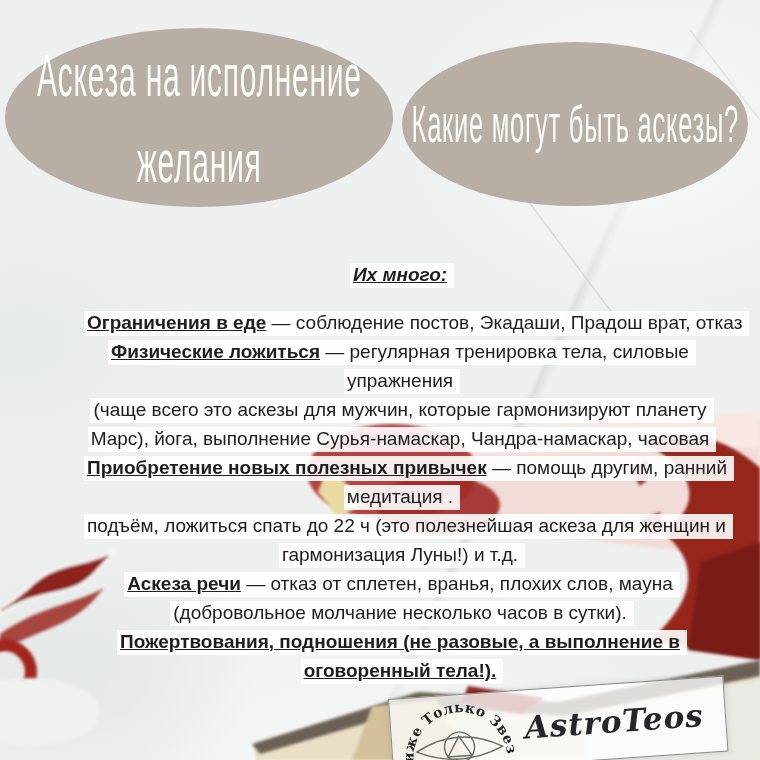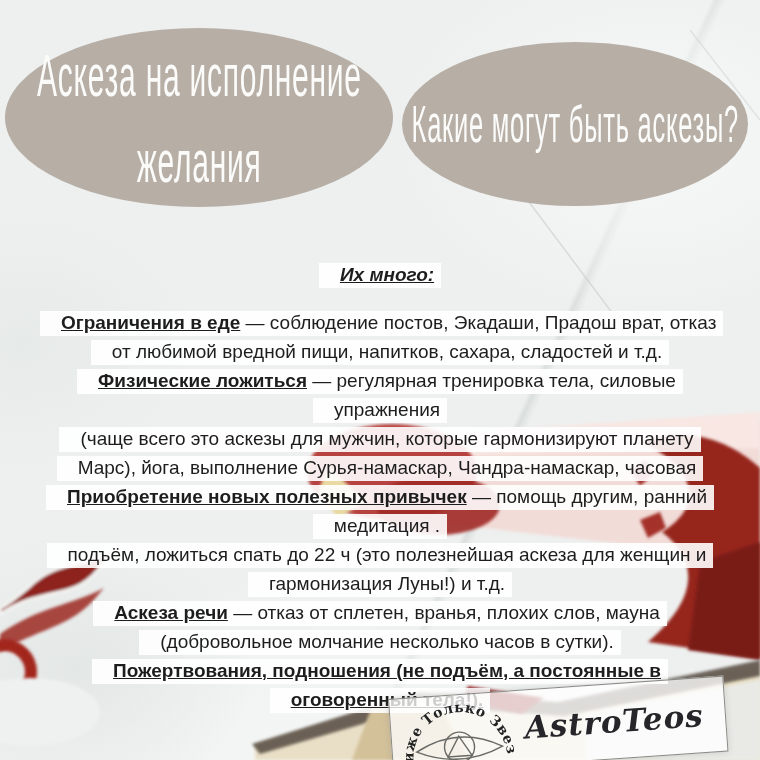--- a/index.html
+++ b/index.html
@@ -33,21 +33,21 @@
   
   .content{
     position:absolute;z-index:4;left:40px;right:40px;top:262px;
     text-align:center;color:var(--body-text,#1d1d1d);
   }
   .heading{height:27px;margin-bottom:22px;font-size:21px;}
   .heading .strip{font-weight:700;font-style:italic;text-decoration:underline;}
   .line{height:29px;}
   .strip{
     display:inline-block;background:var(--highlight,rgba(255,255,255,0.9));
-    padding:1px 7px 2px 21px;font-size:19px;line-height:22px;white-space:nowrap;
+    padding:1px 7px 2px 3px;font-size:19px;line-height:22px;white-space:nowrap;margin-left:44px;
   }
   .b{font-weight:700;}
   .u{text-decoration:underline;}
   
   .logo-box{
     position:absolute;z-index:5;left:388px;top:699px;width:334px;height:74px;
     background:rgba(255,255,255,0.78);border:1px solid #8a8a86;
     transform:rotate(-4deg);transform-origin:left top;
     display:flex;align-items:center;
     box-shadow:0 0 6px rgba(120,120,120,0.25);
@@ -107,32 +107,31 @@
   <div class="oval oval-right">
     <span class="title-line">Какие могут быть аскезы?</span>
   </div>
 
   <div class="content">
     <div class="heading">
       <span class="strip">Их много:</span>
     </div>
     <div id="lines">
         <div class="line"><span class="strip"><span class="b u">Ограничения в еде</span><span> — соблюдение постов, Экадаши, Прадош врат, отказ</span></span></div>
-        <div class="line"><span class="strip"><span>от любимой вредной пищи, напитков, сахара, сладостей и т.д.</span></span></div>
         <div class="line"><span class="strip"><span class="b u">Физические ложиться</span><span> — регулярная тренировка тела, силовые</span></span></div>
         <div class="line"><span class="strip"><span>упражнения</span></span></div>
         <div class="line"><span class="strip"><span>(чаще всего это аскезы для мужчин, которые гармонизируют планету</span></span></div>
         <div class="line"><span class="strip"><span>Марс), йога, выполнение Сурья-намаскар, Чандра-намаскар, часовая</span></span></div>
         <div class="line"><span class="strip"><span class="b u">Приобретение новых полезных привычек</span><span> — помощь другим, ранний</span></span></div>
         <div class="line"><span class="strip"><span>медитация .</span></span></div>
         <div class="line"><span class="strip"><span>подъём, ложиться спать до 22 ч (это полезнейшая аскеза для женщин и</span></span></div>
         <div class="line"><span class="strip"><span>гармонизация Луны!) и т.д.</span></span></div>
         <div class="line"><span class="strip"><span class="b u">Аскеза речи</span><span> — отказ от сплетен, вранья, плохих слов, мауна</span></span></div>
         <div class="line"><span class="strip"><span>(добровольное молчание несколько часов в сутки).</span></span></div>
-        <div class="line"><span class="strip"><span class="b u">Пожертвования, подношения (не подъём, а постоянные в</span></span></div>
+        <div class="line"><span class="strip"><span class="b u">Пожертвования, подношения (не разовые, а выполнение в</span></span></div>
         <div class="line"><span class="strip"><span class="b u">оговоренный тела!).</span></span></div>
       </div>
   </div>
 
   <div class="logo-box">
     <svg class="emblem" width="118" height="70" viewBox="0 0 118 70">
       <defs>
         <path id="arcPath" d="M 12,62 A 47,47 0 1 1 106,62"></path>
       </defs>
       <text font-family="DejaVu Serif, serif" font-size="14" font-weight="700" fill="#232323" letter-spacing="0.5">

